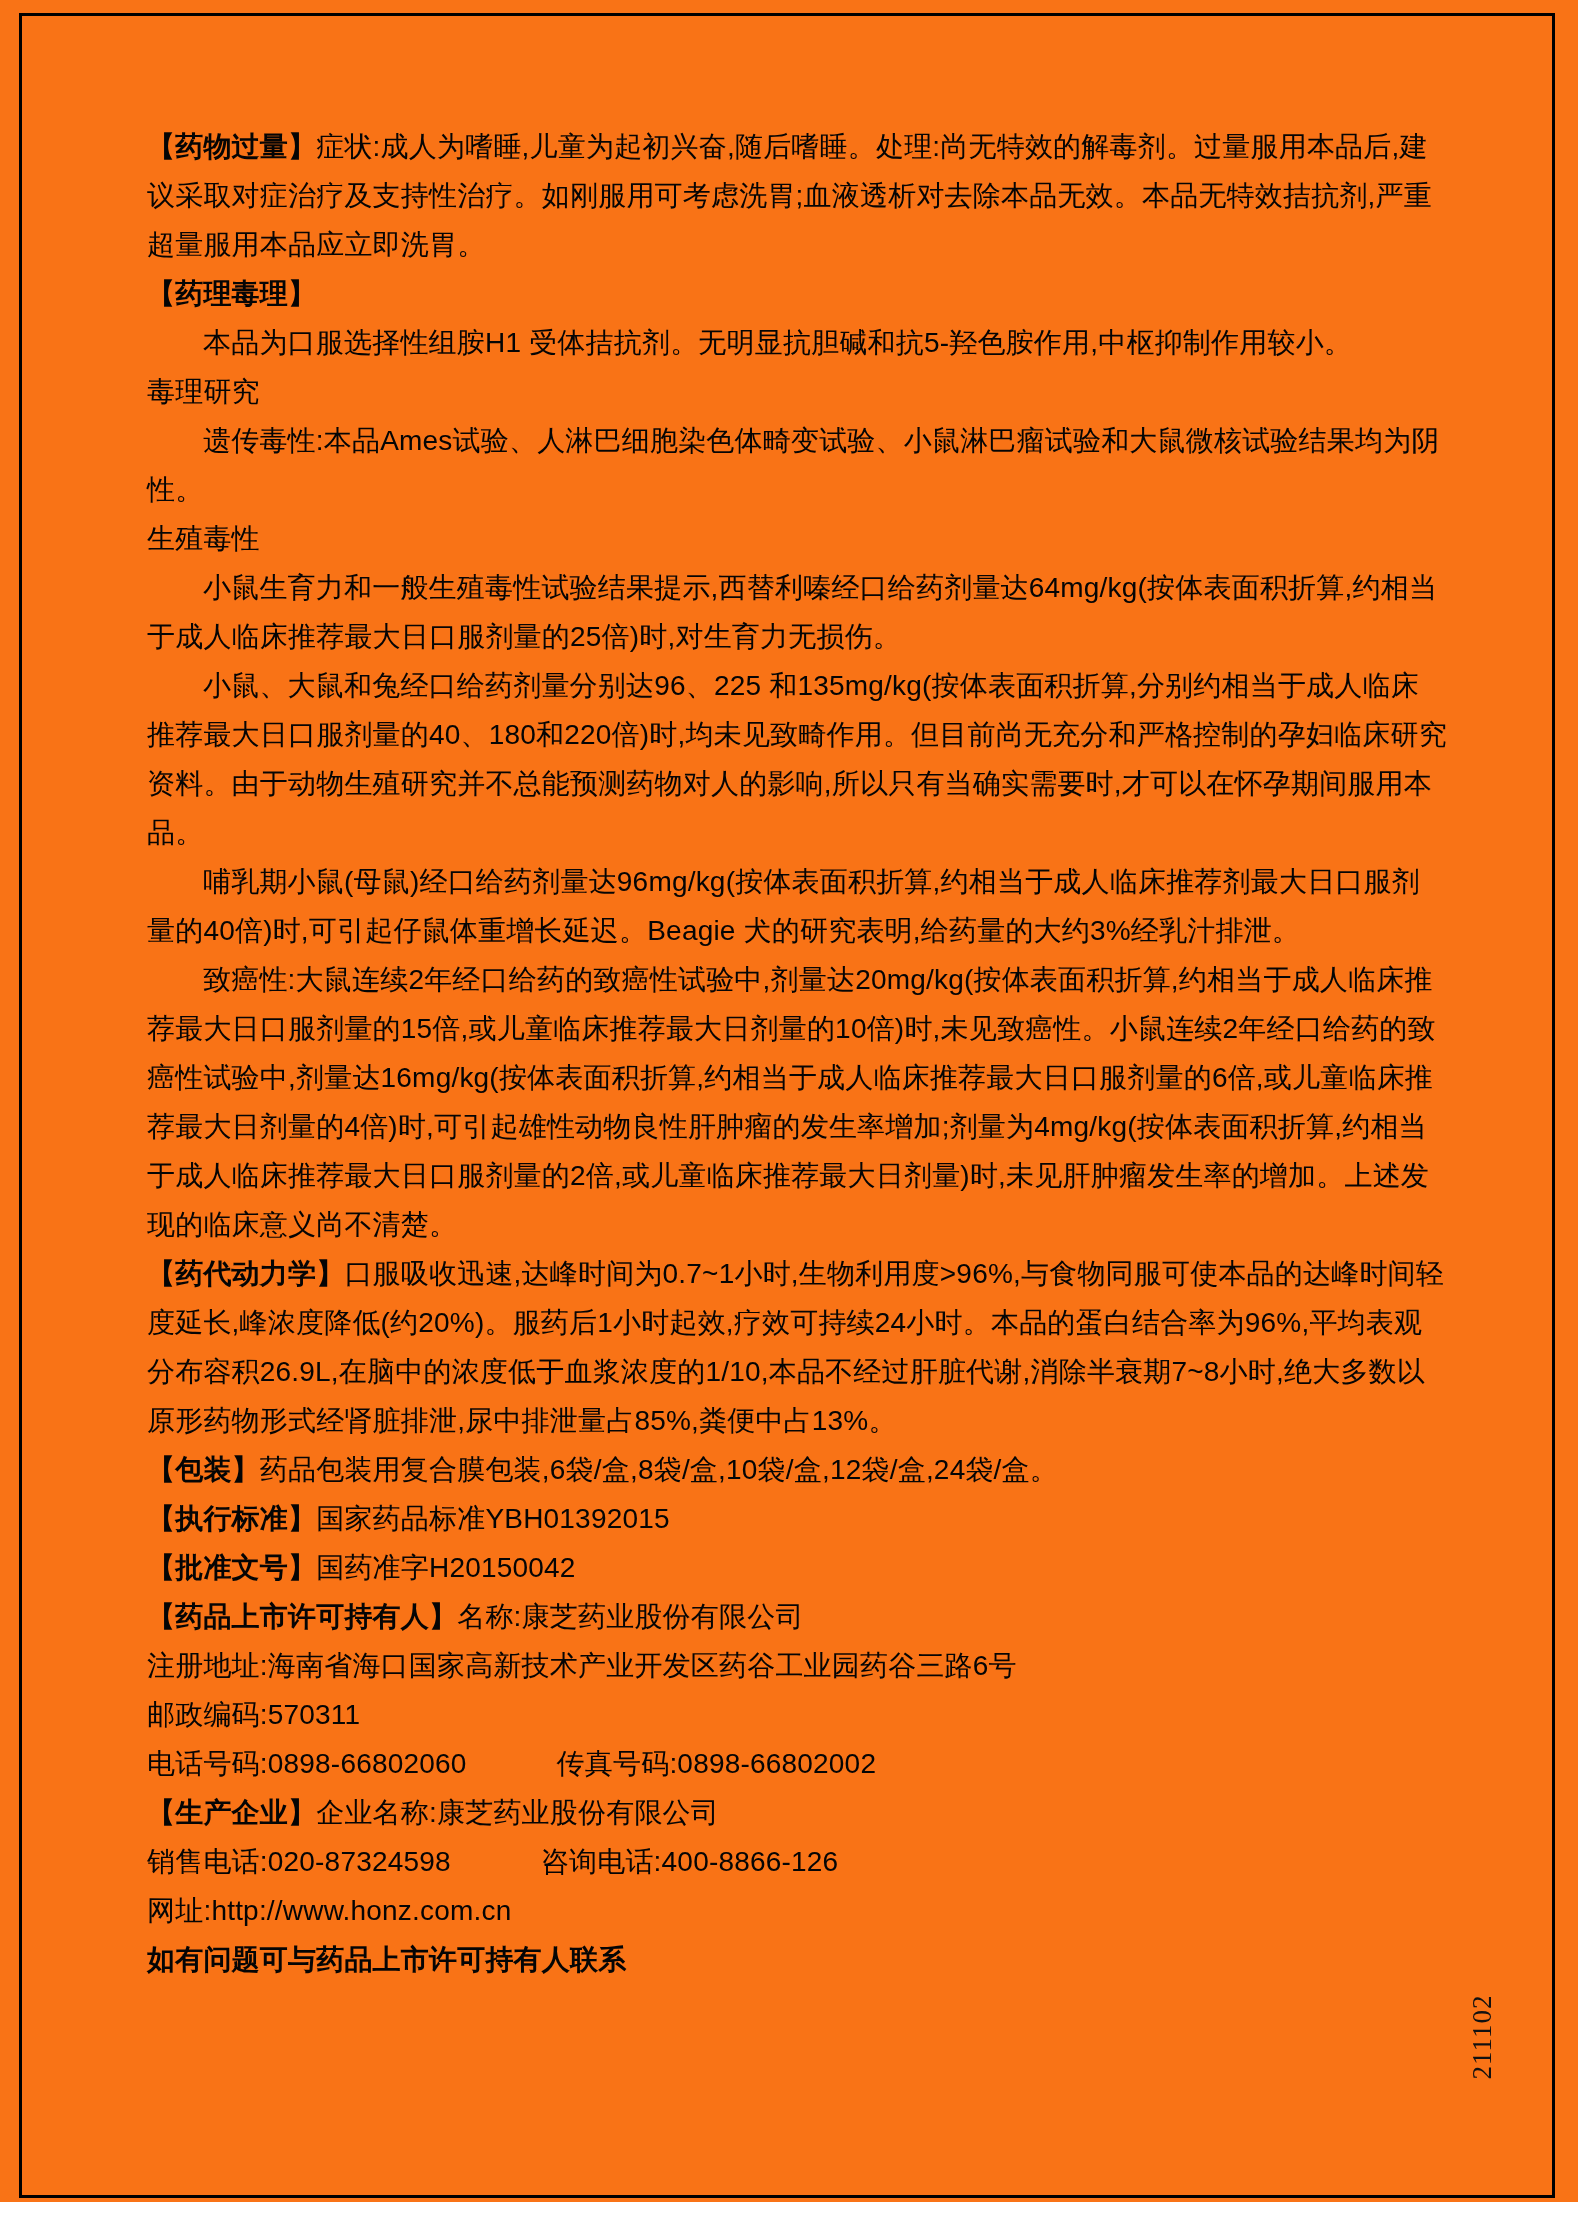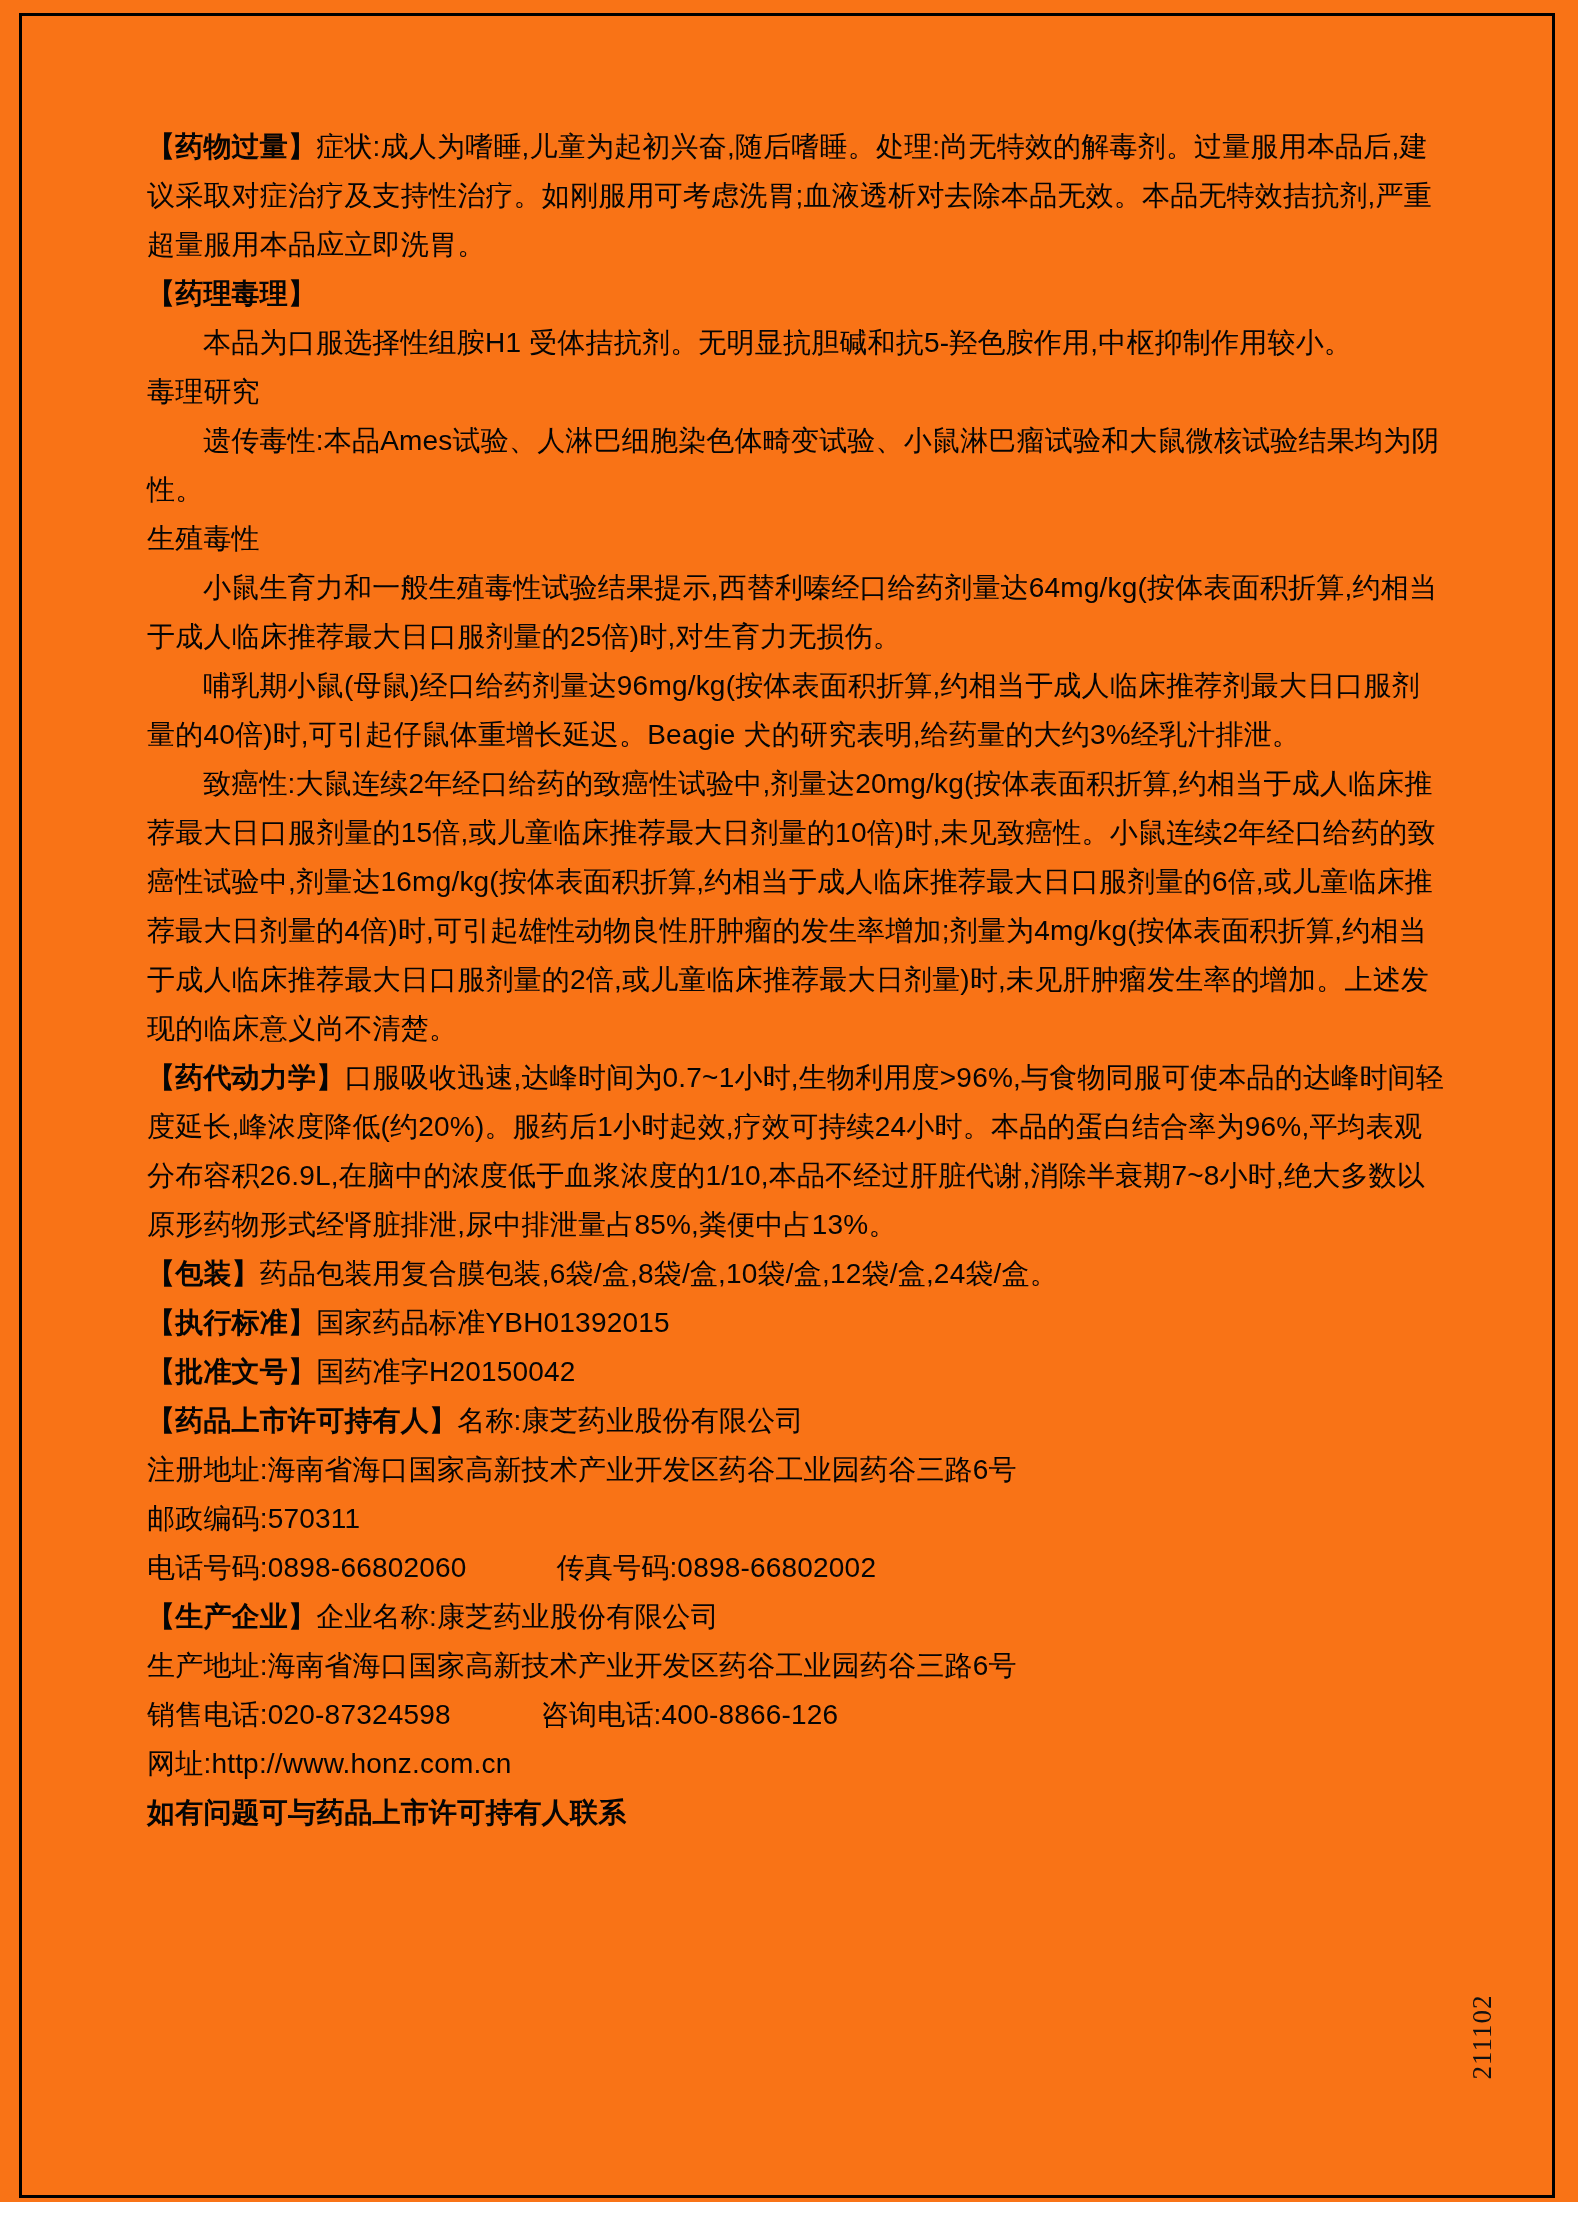--- a/index.html
+++ b/index.html
@@ -66,20 +66,21 @@
     <p class="para ind">本品为口服选择性组胺H1 受体拮抗剂。无明显抗胆碱和抗5-羟色胺作用,中枢抑制作用较小。</p>
 
     <p class="para">毒理研究</p>
 
     <p class="para ind">遗传毒性:本品Ames试验、人淋巴细胞染色体畸变试验、小鼠淋巴瘤试验和大鼠微核试验结果均为阴性。</p>
 
     <p class="para">生殖毒性</p>
 
     <p class="para ind">小鼠生育力和一般生殖毒性试验结果提示,西替利嗪经口给药剂量达64mg/kg(按体表面积折算,约相当于成人临床推荐最大日口服剂量的25倍)时,对生育力无损伤。</p>
 
+    <p class="para ind">小鼠、大鼠和兔经口给药剂量分别达96、225 和135mg/kg(按体表面积折算,分别约相当于成人临床推荐最大日口服剂量的40、180和220倍)时,均未见致畸作用。但目前尚无充分和严格控制的孕妇临床研究资料。由于动物生殖研究并不总能预测药物对人的影响,所以只有当确实需要时,才可以在怀孕期间服用本品。</p>
 
     <p class="para ind">哺乳期小鼠(母鼠)经口给药剂量达96mg/kg(按体表面积折算,约相当于成人临床推荐剂最大日口服剂量的40倍)时,可引起仔鼠体重增长延迟。Beagie 犬的研究表明,给药量的大约3%经乳汁排泄。</p>
 
     <p class="para ind">致癌性:大鼠连续2年经口给药的致癌性试验中,剂量达20mg/kg(按体表面积折算,约相当于成人临床推荐最大日口服剂量的15倍,或儿童临床推荐最大日剂量的10倍)时,未见致癌性。小鼠连续2年经口给药的致癌性试验中,剂量达16mg/kg(按体表面积折算,约相当于成人临床推荐最大日口服剂量的6倍,或儿童临床推荐最大日剂量的4倍)时,可引起雄性动物良性肝肿瘤的发生率增加;剂量为4mg/kg(按体表面积折算,约相当于成人临床推荐最大日口服剂量的2倍,或儿童临床推荐最大日剂量)时,未见肝肿瘤发生率的增加。上述发现的临床意义尚不清楚。</p>
 
     <p class="para"><span class="lbl">【药代动力学】</span><span>口服吸收迅速,达峰时间为0.7~1小时,生物利用度&gt;96%,与食物同服可使本品的达峰时间轻度延长,峰浓度降低(约20%)。服药后1小时起效,疗效可持续24小时。本品的蛋白结合率为96%,平均表观分布容积26.9L,在脑中的浓度低于血浆浓度的1/10,本品不经过肝脏代谢,消除半衰期7~8小时,绝大多数以原形药物形式经肾脏排泄,尿中排泄量占85%,粪便中占13%。</span></p>
 
 
     <p class="para"><span class="lbl">【包装】</span><span>药品包装用复合膜包装,6袋/盒,8袋/盒,10袋/盒,12袋/盒,24袋/盒。</span></p>
 
@@ -91,21 +92,20 @@
     <p class="para"><span class="lbl">【药品上市许可持有人】</span><span>名称:康芝药业股份有限公司</span></p>
 
     <p class="para">注册地址:海南省海口国家高新技术产业开发区药谷工业园药谷三路6号</p>
 
     <p class="para">邮政编码:570311</p>
 
     <p class="para"><span>电话号码:0898-66802060</span><span class="gap"></span><span>传真号码:0898-66802002</span></p>
 
     <p class="para"><span class="lbl">【生产企业】</span><span>企业名称:康芝药业股份有限公司</span></p>
 
-    <p class="para">生产地址:海南省海口国家高新技术产业开发区药谷工业园药谷三路6号</p>
 
     <p class="para"><span>销售电话:020-87324598</span><span class="gap"></span><span>咨询电话:400-8866-126</span></p>
 
     <p class="para">网址:http://www.honz.com.cn</p>
 
     <p class="para bold">如有问题可与药品上市许可持有人联系</p>
   </div>
 
   <div class="side-code">211102</div>
 </div>

